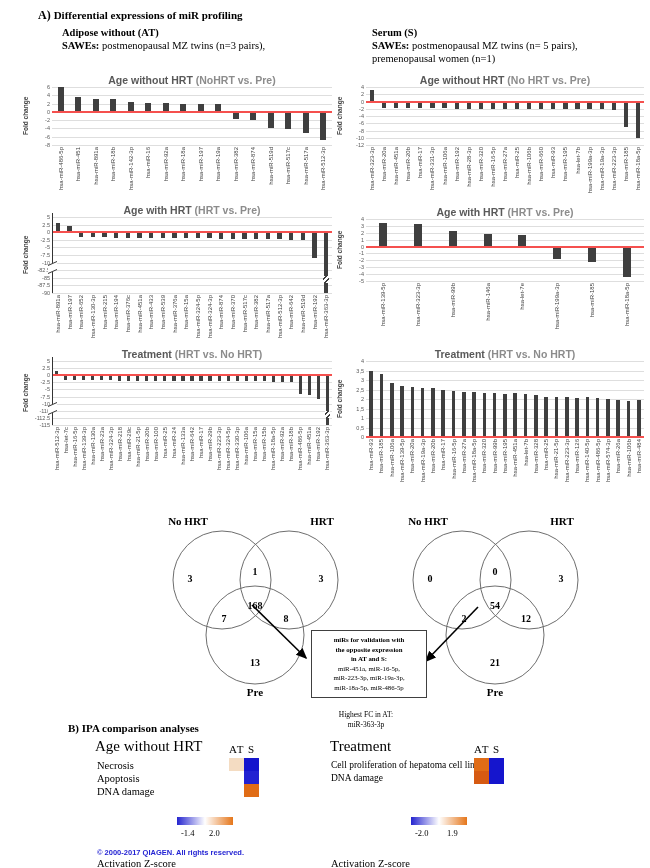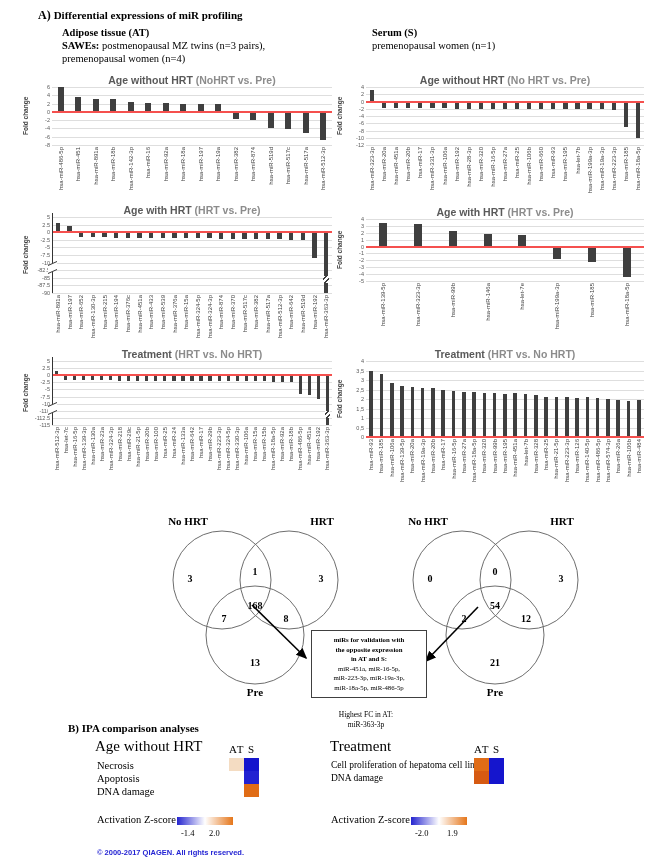--- a/index.html
+++ b/index.html
@@ -47,43 +47,43 @@
   .vbox .b{font-weight:bold;}
   .highest{position:absolute;left:301px;top:710px;width:130px;text-align:center;font-size:7.5px;line-height:10px;}
   .highest .b{font-weight:normal;}
   
   .pb-head{position:absolute;left:68px;top:722px;font-weight:bold;font-size:11px;}
   .ipa-title{position:absolute;font-size:15px;}
   .ipa-ats{position:absolute;font-size:11px;letter-spacing:1px;}
   .ipa-rows{position:absolute;font-size:10.5px;line-height:13px;}
   .hm{position:absolute;display:grid;grid-template-columns:15px 15px;grid-auto-rows:13px;}
   .hcell{width:15px;height:13px;}
-  .legend-label{position:absolute;font-size:10.5px;}
+  .legend-label{position:absolute;font-size:10.5px;margin-top:44px;}
   .grad{position:absolute;width:56px;height:8px;
         background:linear-gradient(to right,#2525cf,#ffffff 50%,#e5761a);}
   .grad-min,.grad-max{position:absolute;font-size:8.5px;}
   .footer{position:absolute;left:97px;top:848px;font-family:"Liberation Sans",sans-serif;
           font-size:7.5px;font-weight:bold;color:#2323d3;}
 </style>
 </head>
 <body>
 
 <div id="page">
 
   <div class="pa-head">
     <span>A)</span>
     <span class="pa-title">Differential expressions of miR profiling</span>
   </div>
   <div class="sub-block" style="left:62px;top:26px;">
-    <div class="sub-bold">Adipose tissue (AT)</div>
+    <div class="sub-bold">Adipose without (AT)</div>
     <div><span class="sub-bold">SAWEs:</span><span> postmenopausal MZ twins (n=3 pairs),</span></div>
-    <div>premenopausal women (n=4)</div>
   </div>
   <div class="sub-block" style="left:372px;top:26px;">
     <div class="sub-bold">Serum (S)</div>
+    <div><span class="sub-bold">SAWEs:</span><span> postmenopausal MZ twins (n= 5 pairs),</span></div>
     <div>premenopausal women (n=1)</div>
   </div>
 
   <div class="chart" style="left:336px;top:74px;width:308px;--ph:58px;--lh:66px">
     <div class="chart-title"><span>Age without HRT</span> <span class="ct-note">(No HRT vs. Pre)</span></div>
     <div class="chart-body">
         <div class="ylab">Fold change</div>
         <div class="yticks">
           <div class="ytick" style="top: 0%;">4</div>
           <div class="ytick" style="top: 12.5%;">2</div>

